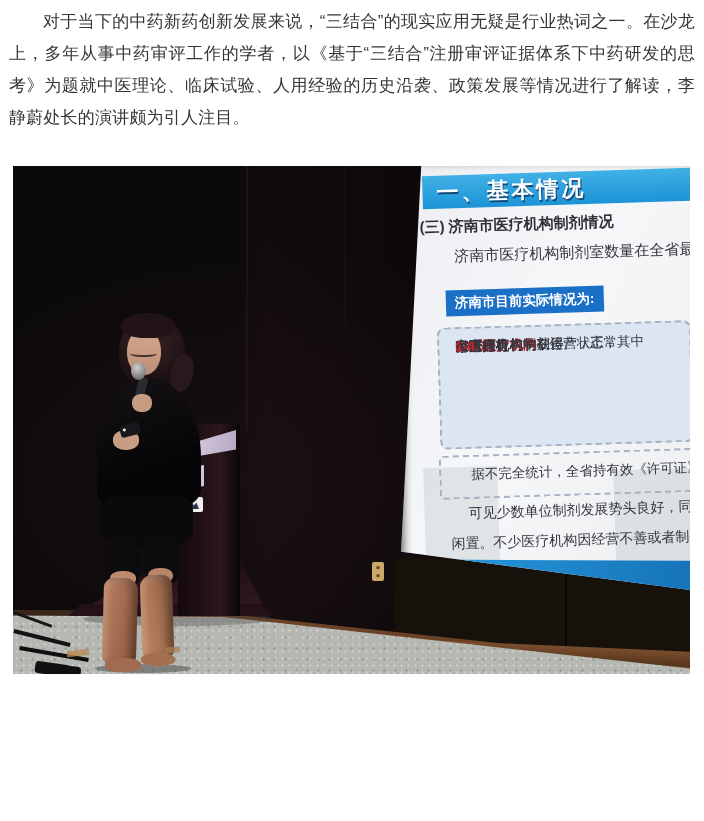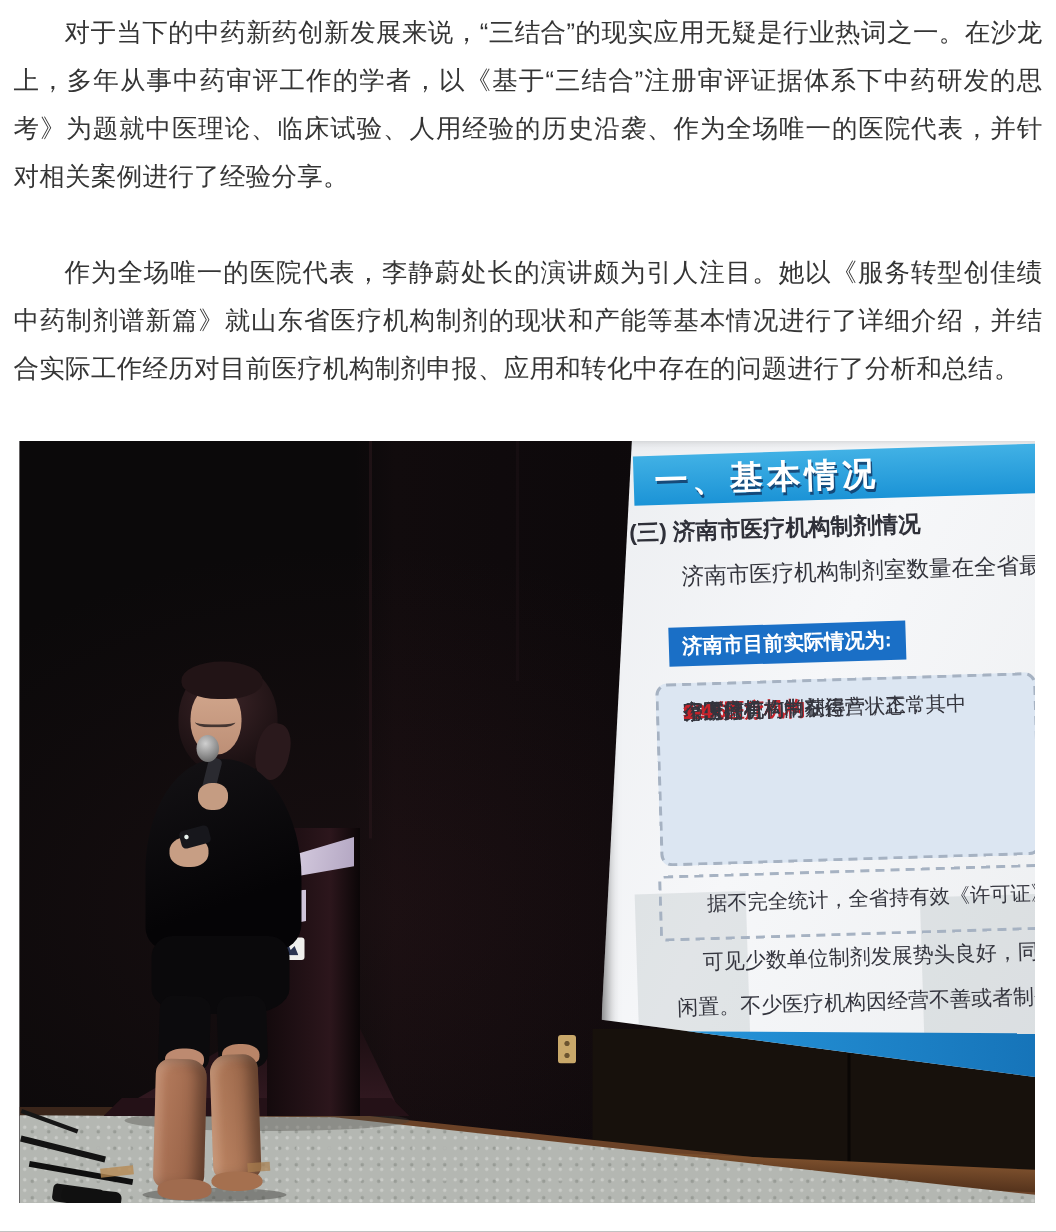--- a/index.html
+++ b/index.html
@@ -145,22 +145,21 @@
         transform:rotate(6deg);z-index:8;}
   .tape1{left:54px;top:484px;width:22px;height:6px;background:#b78a52;opacity:.8;
         transform:rotate(-6deg);z-index:8;}
   .tape2{left:152px;top:481px;width:15px;height:6px;background:#a97f4e;opacity:.7;
         transform:rotate(-4deg);z-index:8;}
 </style>
 </head>
 <body>
 
 <div class="content">
-  <p>对于当下的中药新药创新发展来说，“三结合”的现实应用无疑是行业热词之一。在沙龙上，多年从事中药审评工作的学者，以《基于“三结合”注册审评证据体系下中药研发的思考》为题就中医理论、临床试验、人用经验的历史沿袭、作为全场唯一的医院代表，并针对相关案例进行了经验分享。</p>
-  <p>作为全场唯一的医院代表，李静蔚处长的演讲颇为引人注目。她以《服务转型创佳绩 中药制剂谱新篇》就山东省医疗机构制剂的现状和产能等基本情况进行了详细介绍，并结合实际工作经历对目前医疗机构制剂申报、应用和转化中存在的问题进行了分析和总结。</p>
+  <p>对于当下的中药新药创新发展来说，“三结合”的现实应用无疑是行业热词之一。在沙龙上，多年从事中药审评工作的学者，以《基于“三结合”注册审评证据体系下中药研发的思考》为题就中医理论、临床试验、人用经验的历史沿袭、政策发展等情况进行了解读，李静蔚处长的演讲颇为引人注目。</p>
 </div>
 
 <div class="photo" title="李静蔚处长手持话筒演讲，身旁为深色木质讲台，右侧大屏幕显示“基本情况”演示文稿页">
   <div class="wall"></div>
   <div class="seam1"></div>
   <div class="seam2"></div>
 
   <div class="screen">
     <div class="slide">
       <div class="wm wm1"></div>

